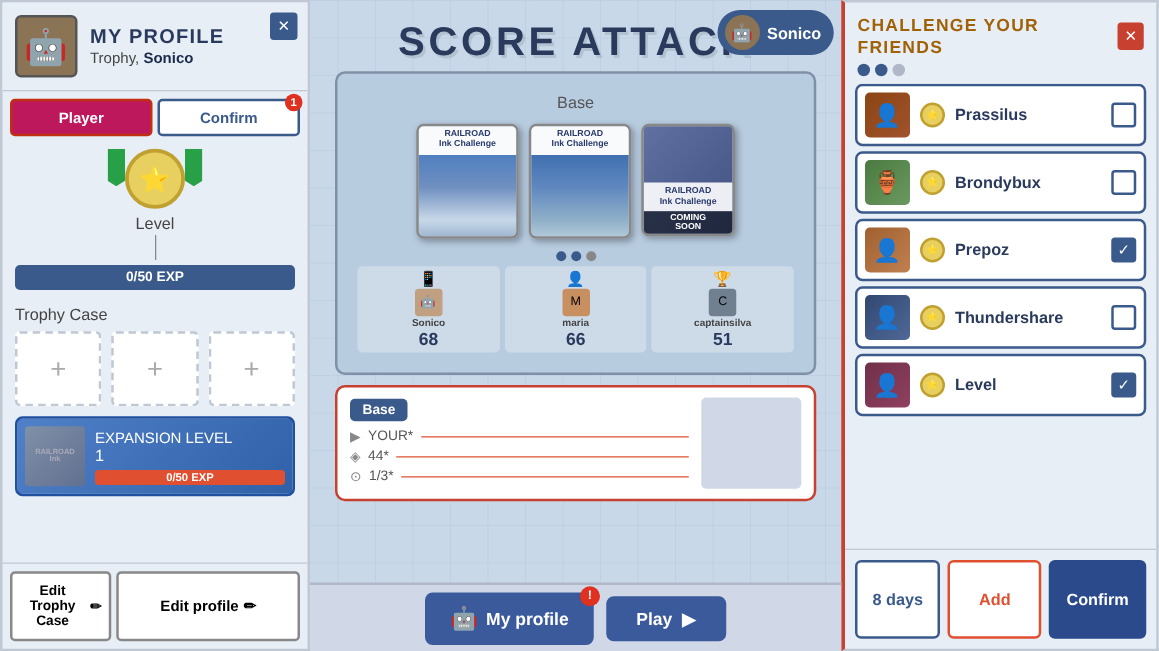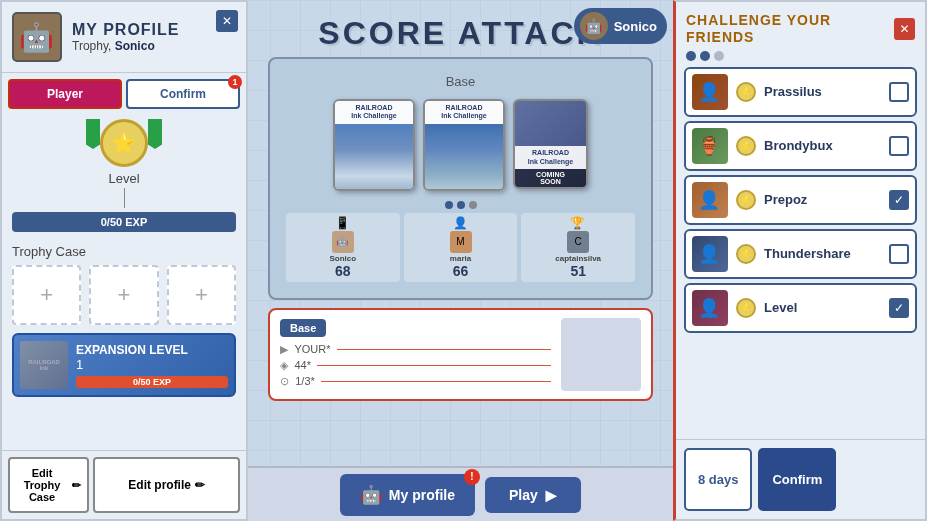--- a/index.html
+++ b/index.html
@@ -244,21 +244,21 @@
       font-size: 8px;
       font-weight: bold;
     }
 
     .expansion-info {
       flex: 1;
     }
 
     .expansion-title {
       font-size: 12px;
-      font-weight: bold;
+      font-weight: normal;
       color: white;
       text-transform: uppercase;
     }
 
     .expansion-level-num {
       font-size: 13px;
       color: white;
     }
 
     .exp-bar-blue {
@@ -994,15 +994,16 @@
     </div>
     <div class="friend-name">Level</div>
     <div class="friend-checkbox checked">
       <span class="check-mark">✓</span>
     </div>
   </div>
     </div>
 
   <div class="right-bottom">
     <button class="days-btn">8 days</button>
+    <button class="add-btn">Add</button>
     <button class="confirm-btn">Confirm</button>
   </div>
 </div>
 
 </body></html>

